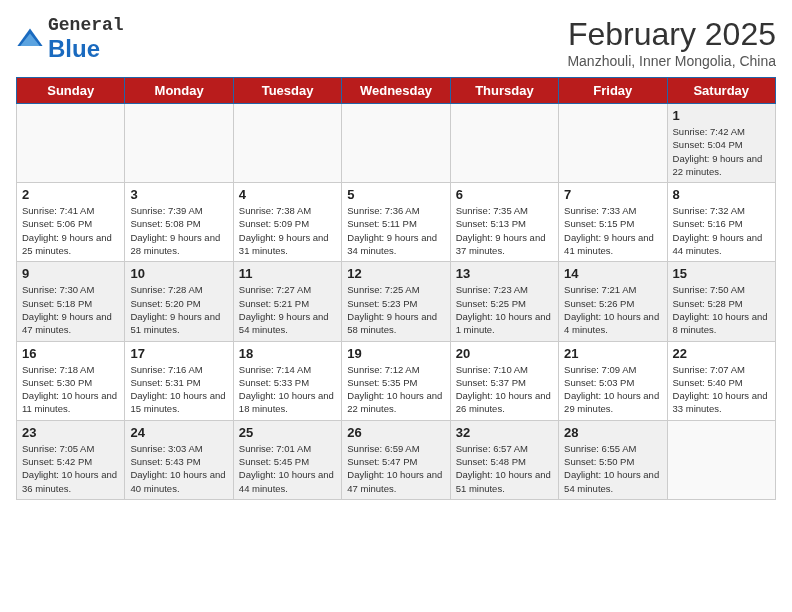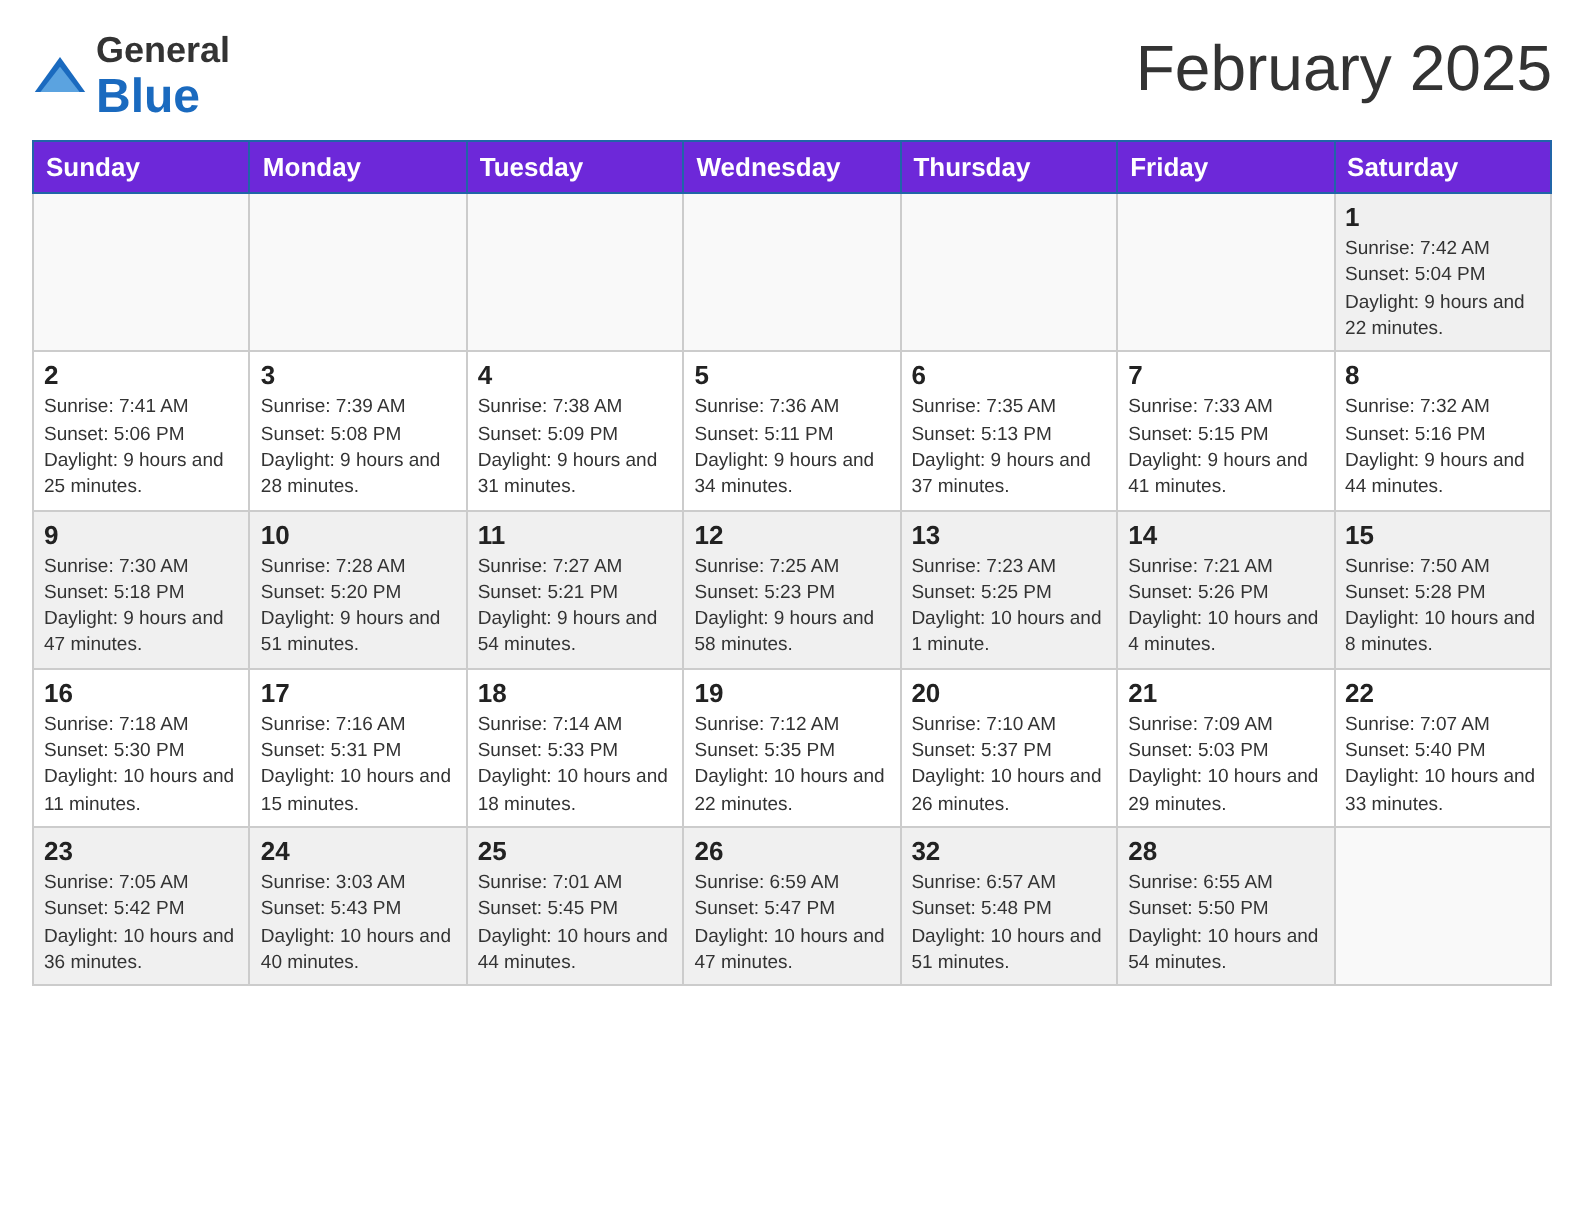--- a/index.html
+++ b/index.html
@@ -23,20 +23,21 @@
     }
     .logo-text {
       display: flex;
       flex-direction: column;
       line-height: 1.1;
     }
     .logo-general {
       font-size: 18px;
       font-weight: bold;
       color: #333;
+      font-family: Liberation Mono, monospace;
     }
     .logo-blue {
       font-size: 24px;
       font-weight: bold;
       color: #1a6abf;
     }
     .logo-icon {
       width: 28px;
       height: 28px;
     }
@@ -51,26 +52,26 @@
     .location {
       font-size: 14px;
       color: #555;
     }
     .calendar {
       width: 100%;
       border-collapse: collapse;
       border: 1px solid #ccc;
     }
     .calendar thead th {
-      background-color: #6d28d9;
+      background-color: #b91c1c;
       color: #fff;
       font-size: 13px;
       font-weight: bold;
       padding: 5px 6px;
-      text-align: left;
+      text-align: center;
       border: 1px solid #2165a8;
     }
     .calendar tbody td {
       vertical-align: top;
       width: 108px;
       min-height: 80px;
       border: 1px solid #ccc;
       padding: 4px 5px;
       font-size: 10px;
       color: #333;
@@ -106,20 +107,21 @@
       <polygon points="20,5 38,30 2,30" fill="#1a6abf"></polygon>
       <polygon points="20,12 34,30 6,30" fill="#5ba3e0"></polygon>
     </svg>
     <div class="logo-text">
       <span class="logo-general">General</span>
       <span class="logo-blue">Blue</span>
     </div>
   </div>
   <div class="title-area">
     <div class="month-title">February 2025</div>
+    <div class="location">Manzhouli, Inner Mongolia, China</div>
   </div>
 </div>
 
 <table class="calendar">
   <thead>
     <tr>
     <th>Sunday</th>
         <th>Monday</th>
         <th>Tuesday</th>
         <th>Wednesday</th>

